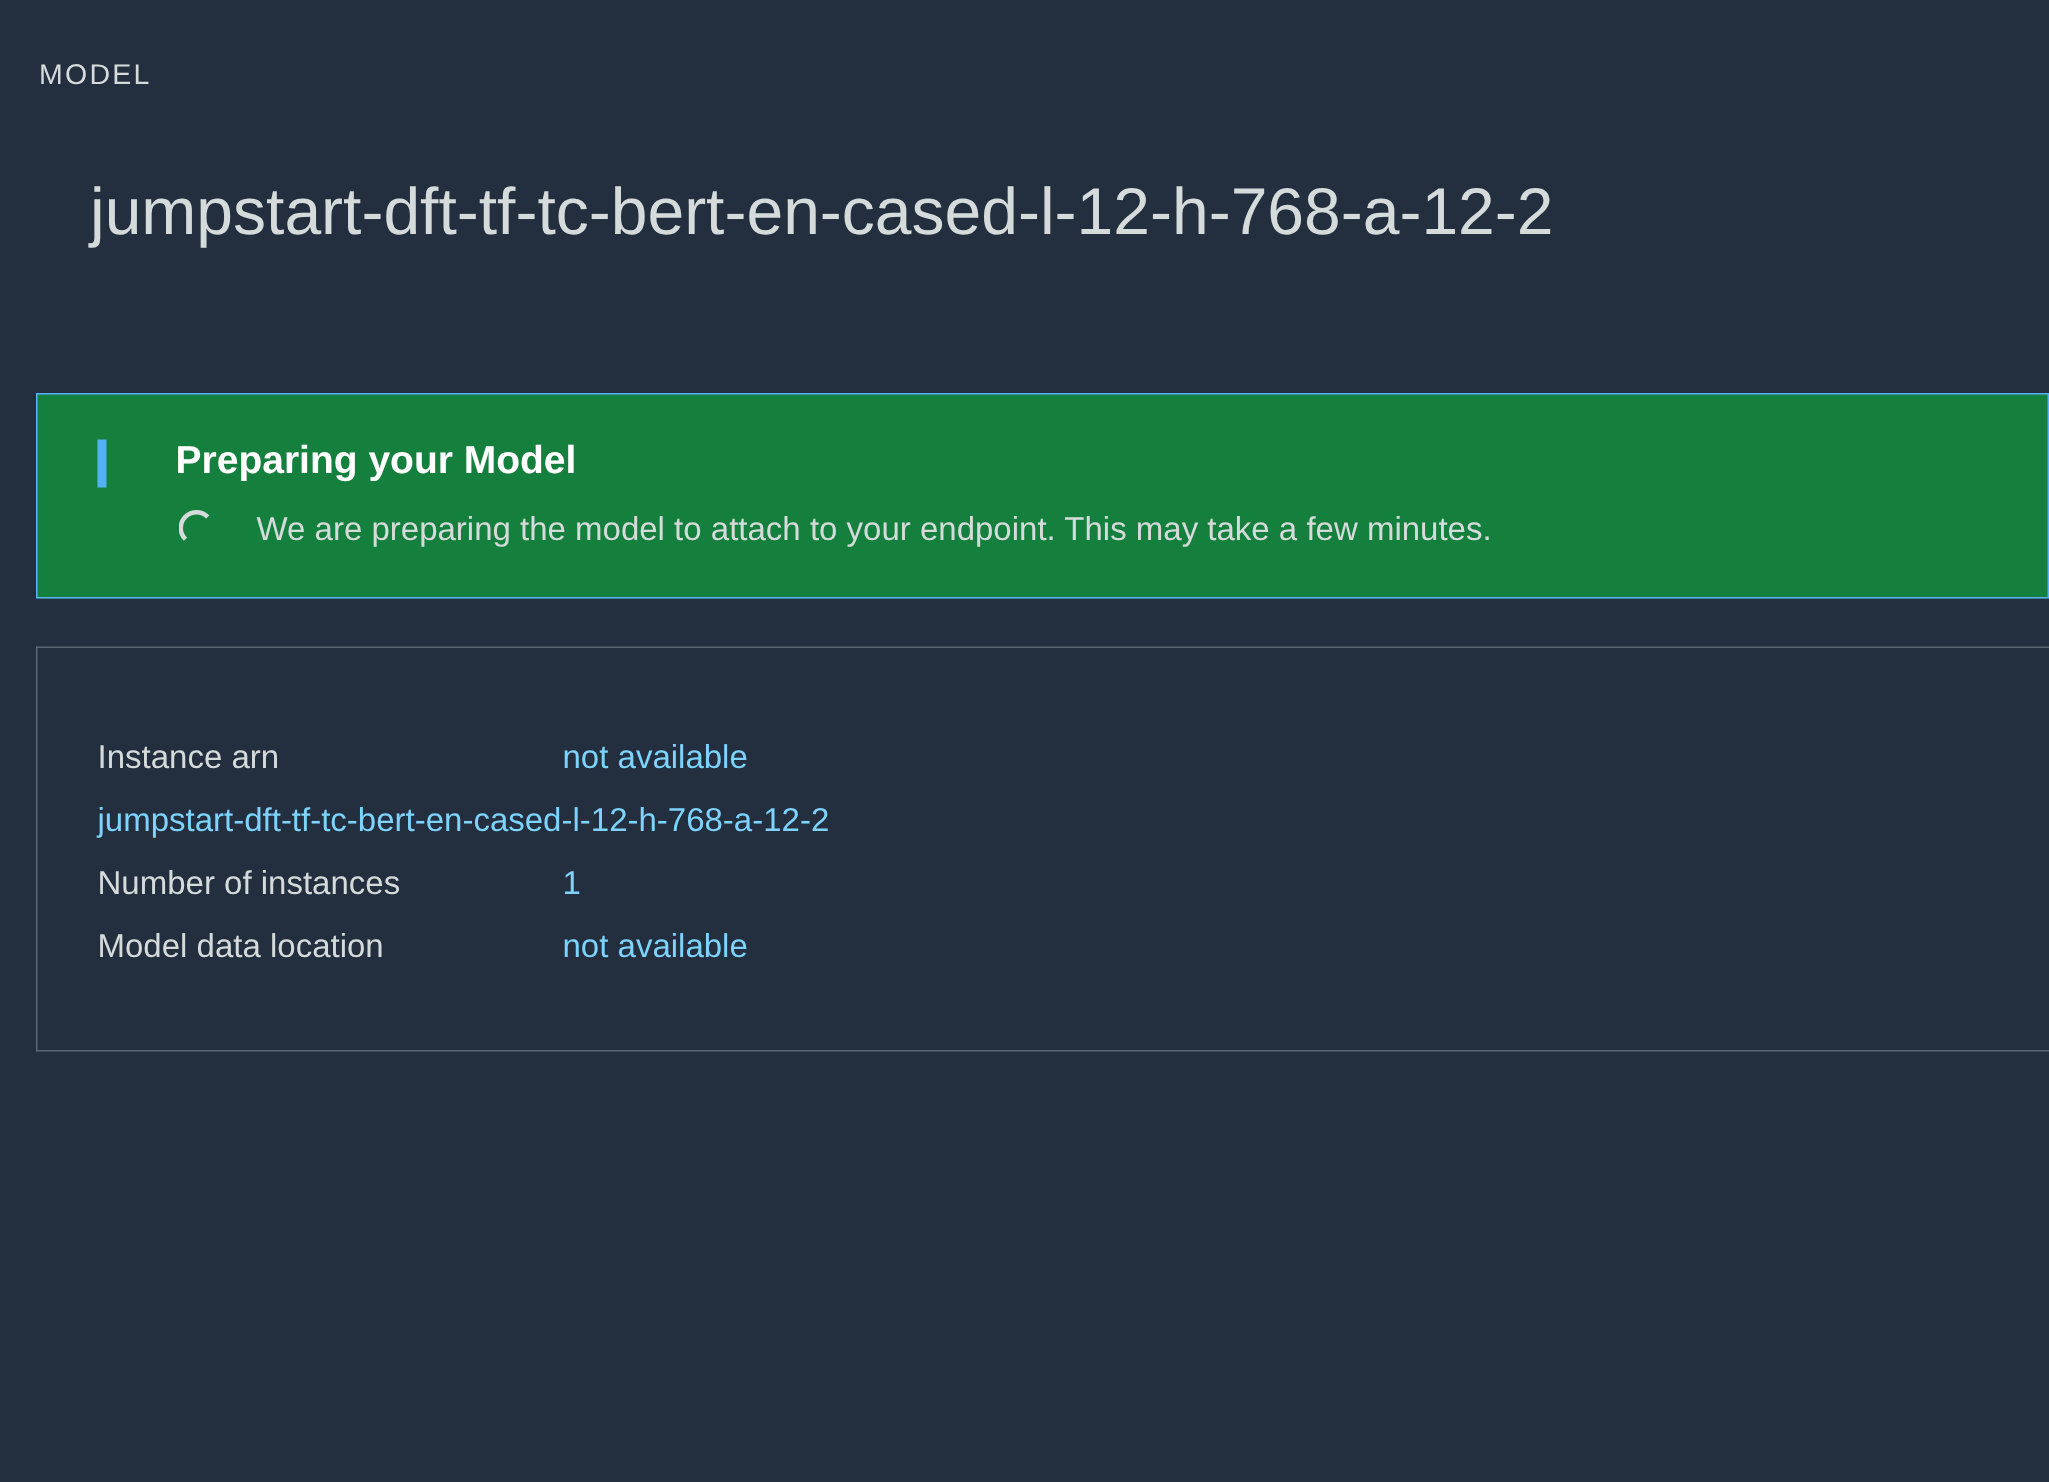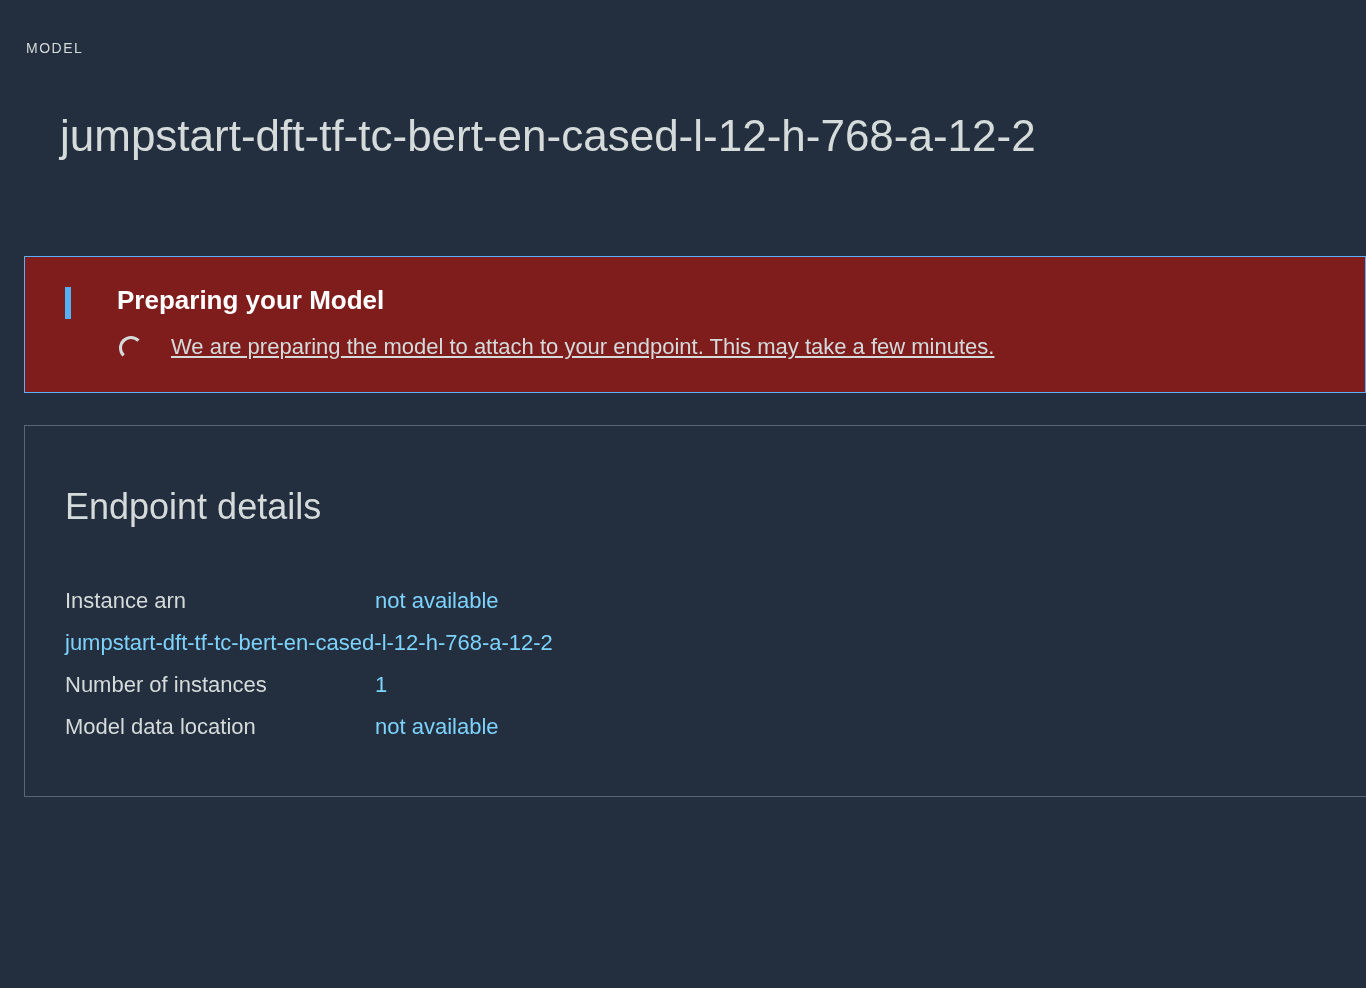--- a/index.html
+++ b/index.html
@@ -13,34 +13,34 @@
     color: #d5dbdb;
     width: 1366px;
     height: 988px;
     overflow: hidden;
   }
   .container {
     padding: 0;
   }
   .breadcrumb {
     padding: 40px 0 0 26px;
-    font-size: 14px;
+    font-size: 19px;
     font-weight: 400;
     letter-spacing: 1.5px;
     color: #d5dbdb;
   }
   .page-title {
     padding: 55px 0 0 60px;
     font-size: 44px;
     font-weight: 400;
     color: #d5dbdb;
   }
   .alert-box {
     margin: 95px 0 0 24px;
-    background-color: #7f1d1d;
+    background-color: #15803d;
     border: 1.5px solid #5caeff;
     padding: 28px 40px 32px 40px;
   }
   .alert-content {
     position: relative;
     padding-left: 52px;
   }
   .alert-accent {
     position: absolute;
     left: 0;
@@ -50,24 +50,23 @@
     background-color: #56b0f5;
   }
   .alert-title {
     font-size: 26px;
     font-weight: 700;
     color: #ffffff;
     margin-bottom: 18px;
   }
   .alert-body {
     display: flex;
-    align-items: flex-end;
+    align-items: flex-start;
     gap: 28px;
     padding-left: 2px;
-    text-decoration: underline;
   }
   .spinner {
     width: 24px;
     height: 24px;
     border: 3px solid transparent;
     border-top-color: #d5dbdb;
     border-left-color: #d5dbdb;
     border-radius: 50%;
     animation: spin 1s linear infinite;
     flex-shrink: 0;
@@ -117,21 +116,20 @@
       <div class="alert-accent"></div>
       <div class="alert-title">Preparing your Model</div>
       <div class="alert-body">
         <div class="spinner"></div>
         <div class="alert-message">We are preparing the model to attach to your endpoint. This may take a few minutes.</div>
       </div>
     </div>
   </div>
 
   <div class="details-panel">
-    <h2 class="panel-title">Endpoint details</h2>
 
     <div class="detail-row">
       <div class="detail-label">Instance arn</div>
       <div class="detail-value">not available</div>
     </div>
     <div class="detail-row">
       <div class="detail-value">jumpstart-dft-tf-tc-bert-en-cased-l-12-h-768-a-12-2</div>
     </div>
     <div class="detail-row">
       <div class="detail-label">Number of instances</div>

